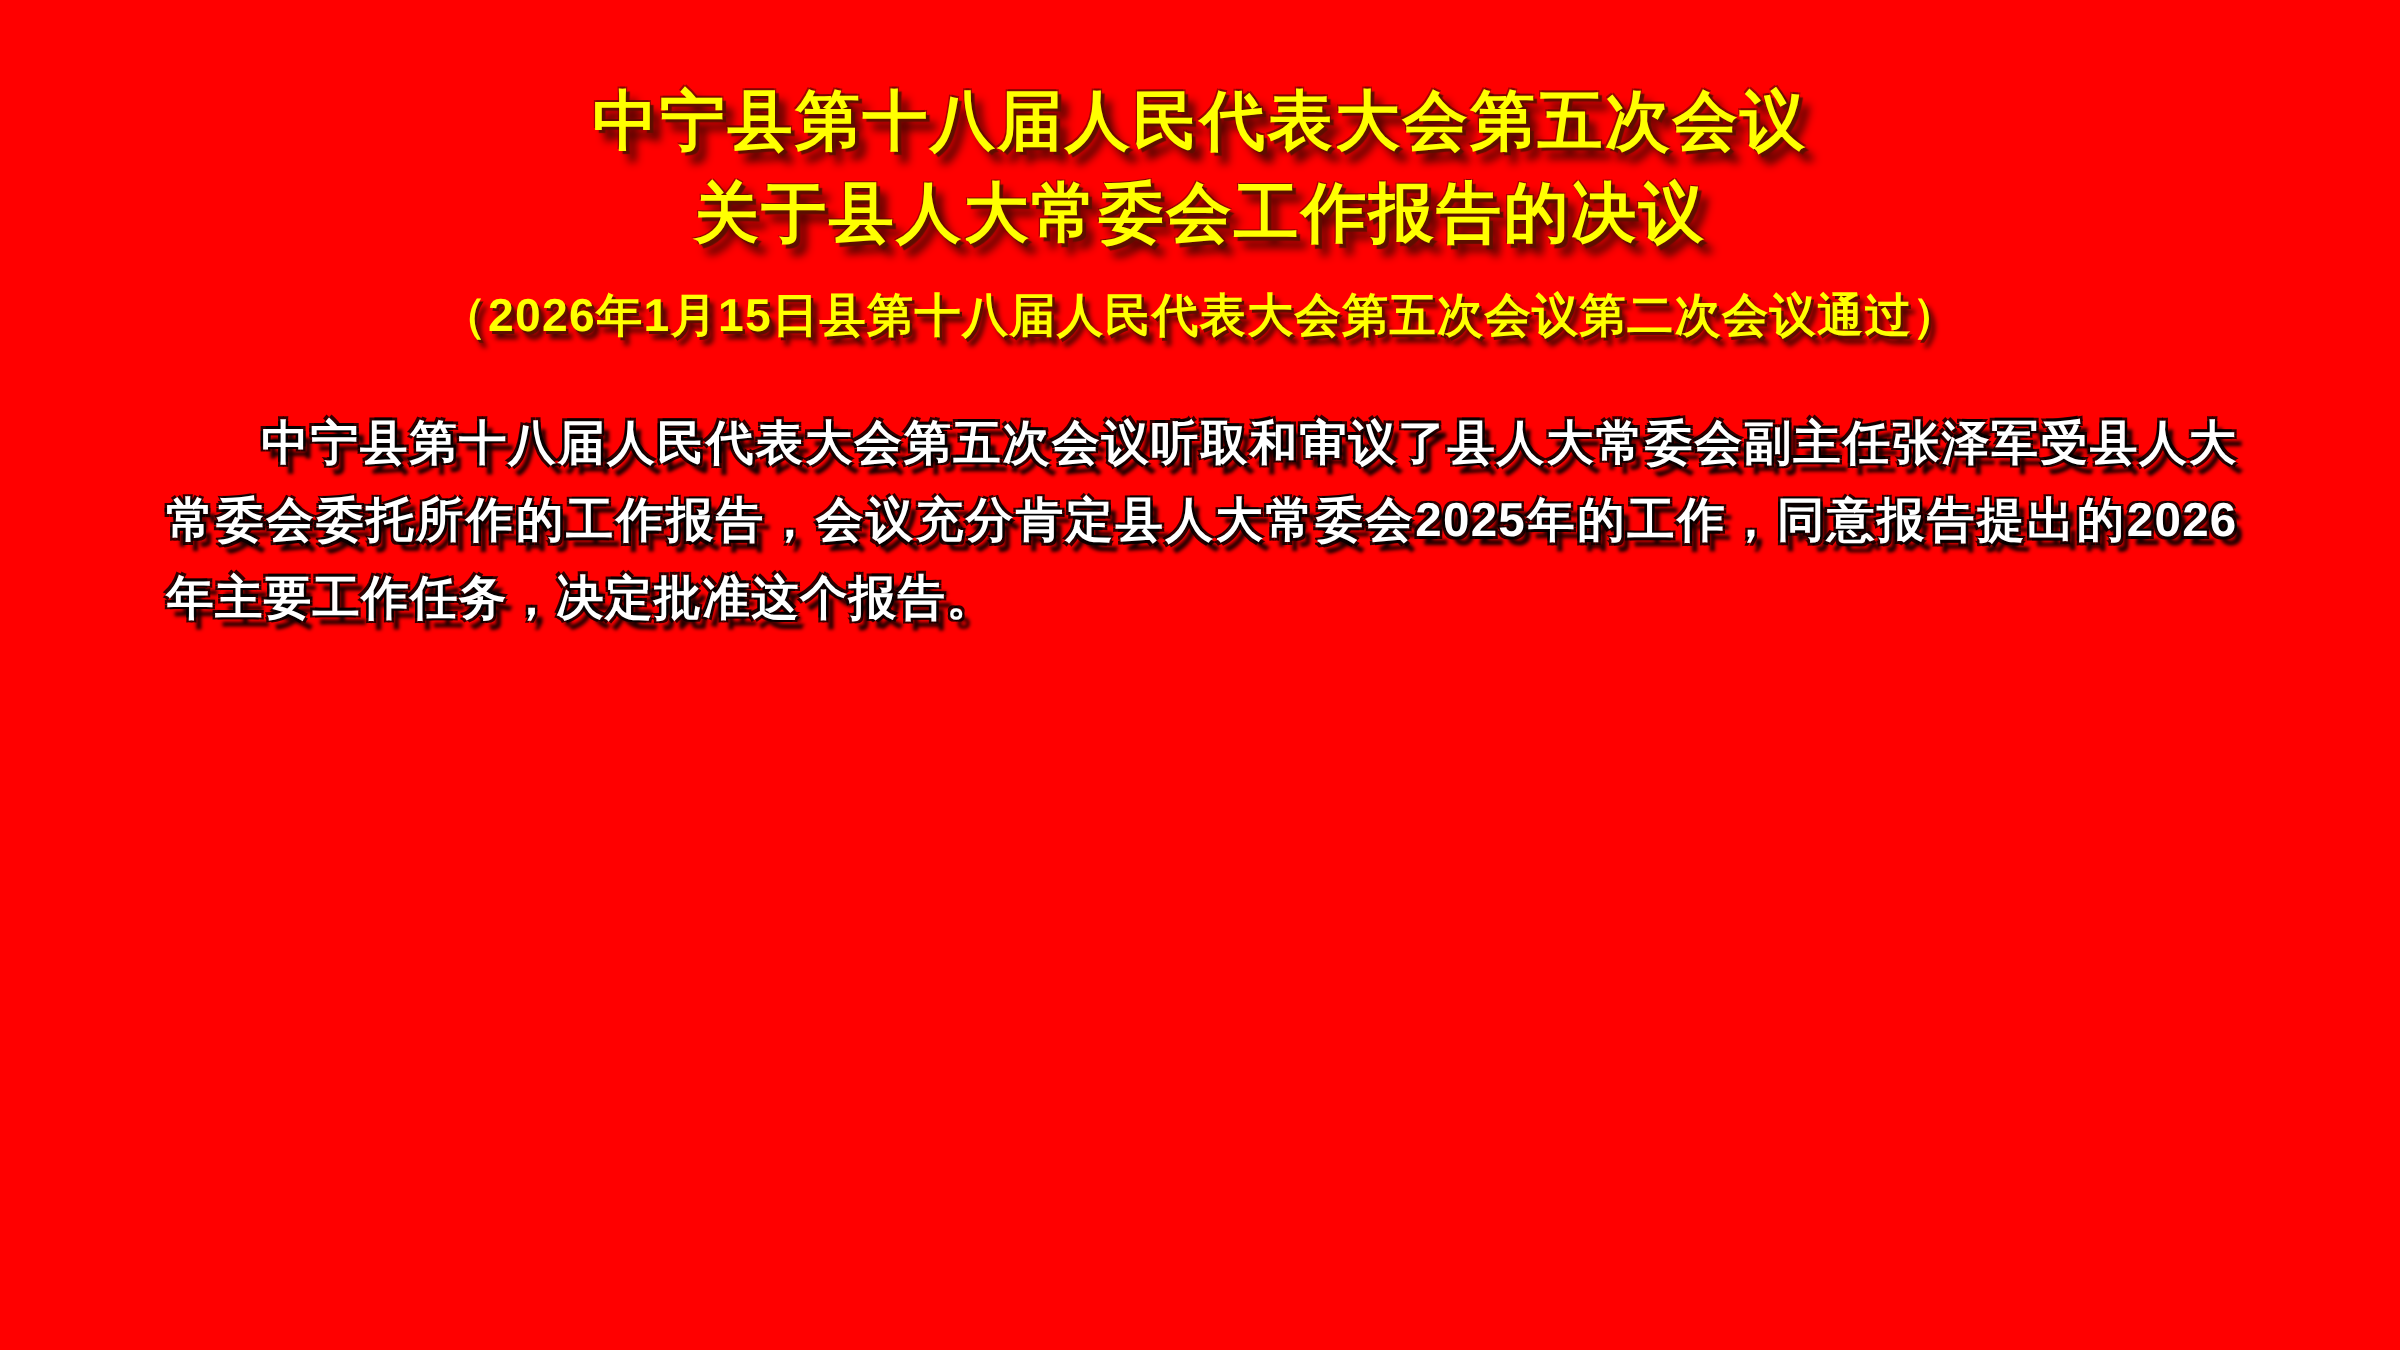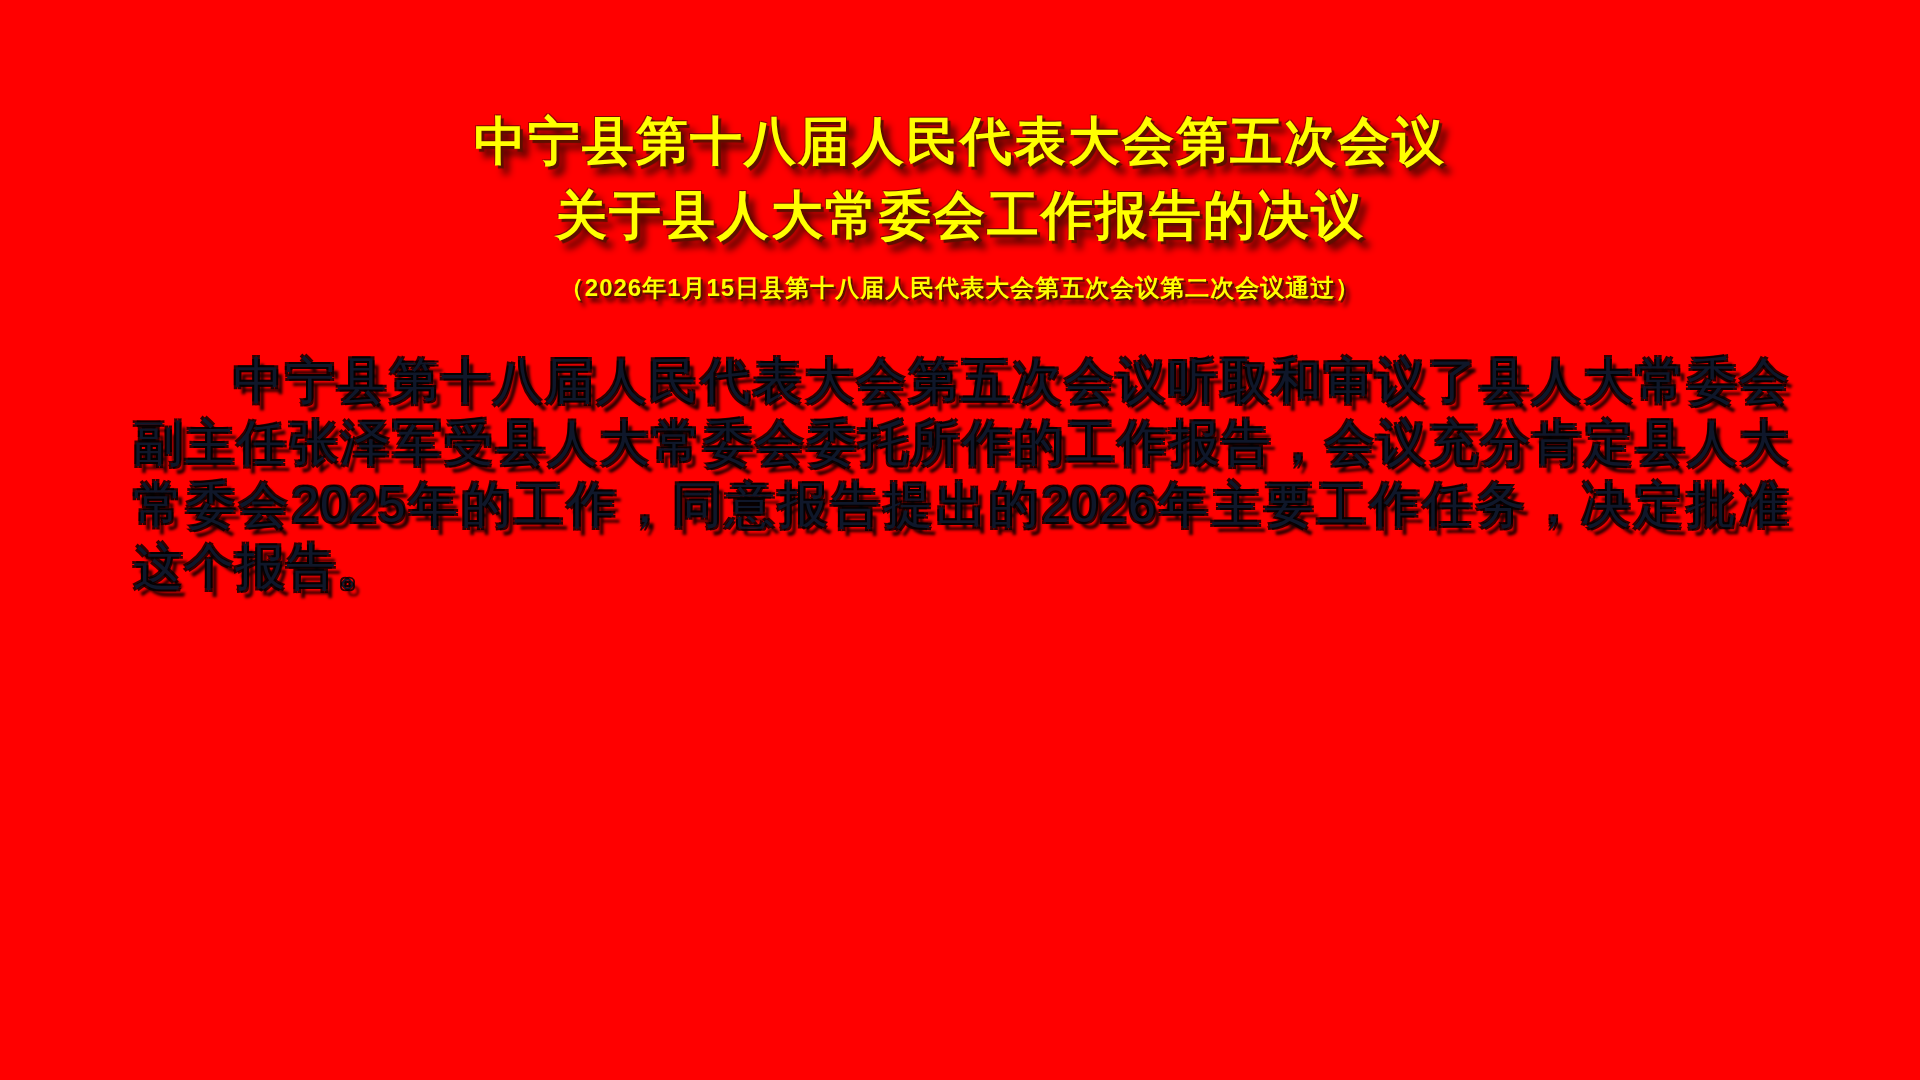--- a/index.html
+++ b/index.html
@@ -10,21 +10,21 @@
     width: 1920px;
     height: 1080px;
     background: #ff0000;
     overflow: hidden;
     font-family: "Liberation Sans", "DejaVu Sans", sans-serif;
   }
   .page {
     width: 1920px;
     height: 1080px;
     box-sizing: border-box;
-    padding-top: 104px;
+    padding-top: 60px;
   }
   header {
     text-align: center;
   }
   .title {
     margin: 0;
     font-size: 52px;
     font-weight: bold;
     line-height: 74px;
     letter-spacing: 2px;
@@ -33,33 +33,33 @@
       -1px -1px 0 rgba(90,10,0,0.55),
        1px -1px 0 rgba(90,10,0,0.55),
        3px  3px 1px #5c0f00,
        8px  9px 7px rgba(45,5,0,0.9);
   }
   .title .tline {
     display: block;
   }
   .subtitle {
     margin-top: 20px;
-    font-size: 24px;
+    font-size: 37px;
     font-weight: bold;
     letter-spacing: 1px;
     color: #ffff00;
     text-shadow:
       2px 2px 0 #5c0f00,
       5px 6px 4px rgba(45,5,0,0.9);
   }
   .content {
     margin: 46px 130px 0 133px;
-    color: #0f172a;
-    font-size: 50px;
-    font-weight: normal;
+    color: #ffffff;
+    font-size: 38px;
+    font-weight: bold;
     line-height: 62px;
     letter-spacing: 1px;
     text-align: justify;
   }
   .content p {
     margin: 0;
     text-indent: 2em;
     text-shadow:
       -2px -2px 0 rgba(0,0,0,0.8),
        2px -2px 0 rgba(0,0,0,0.8),

